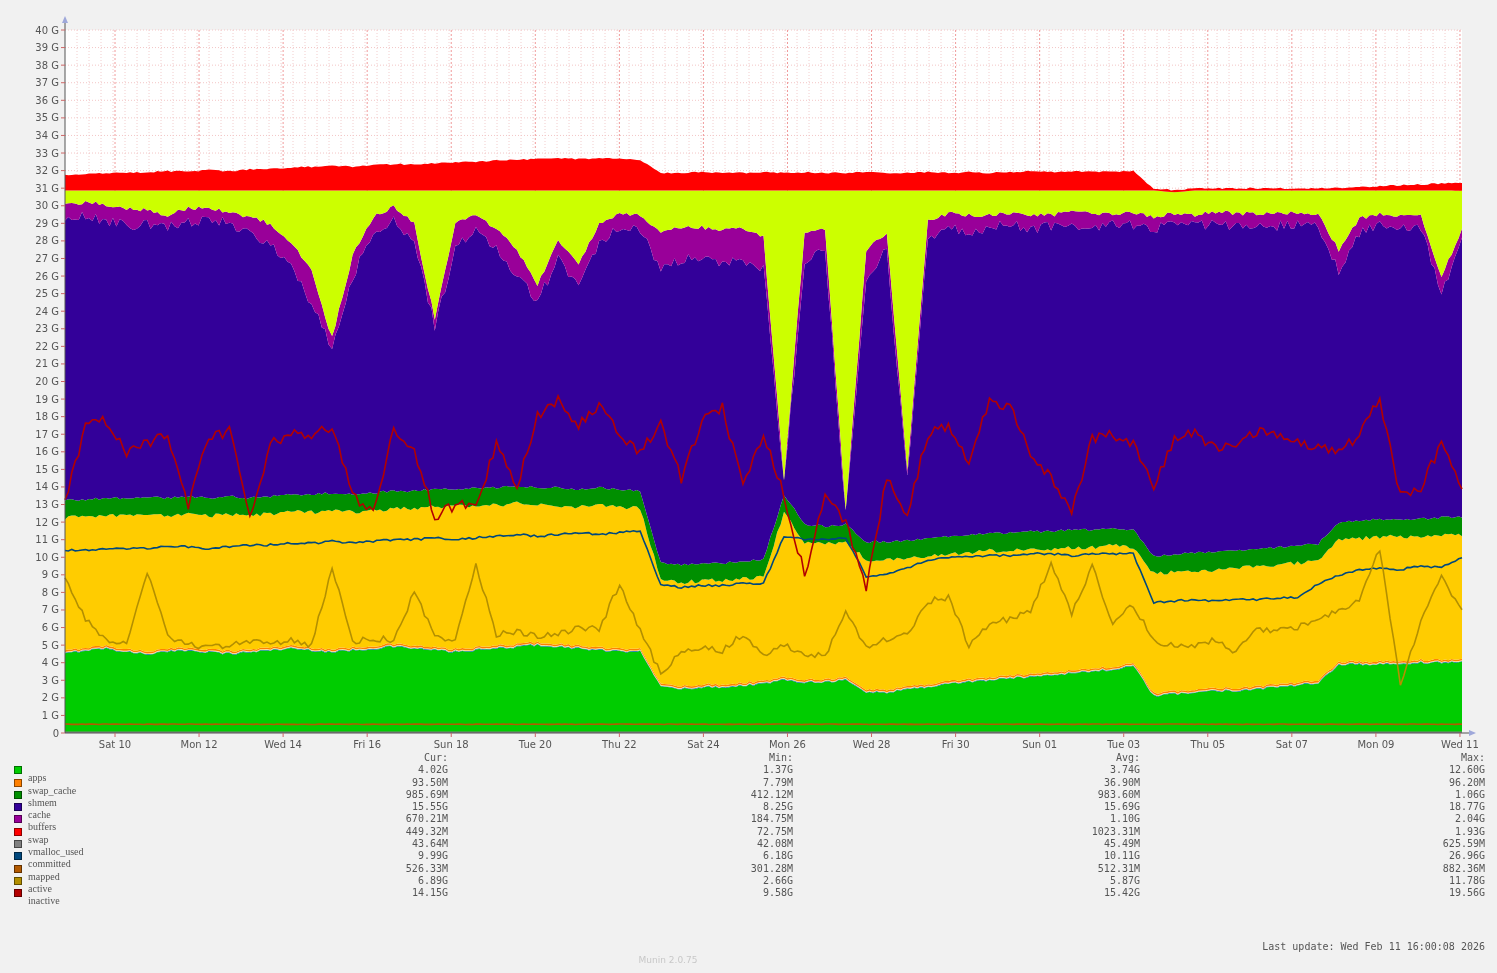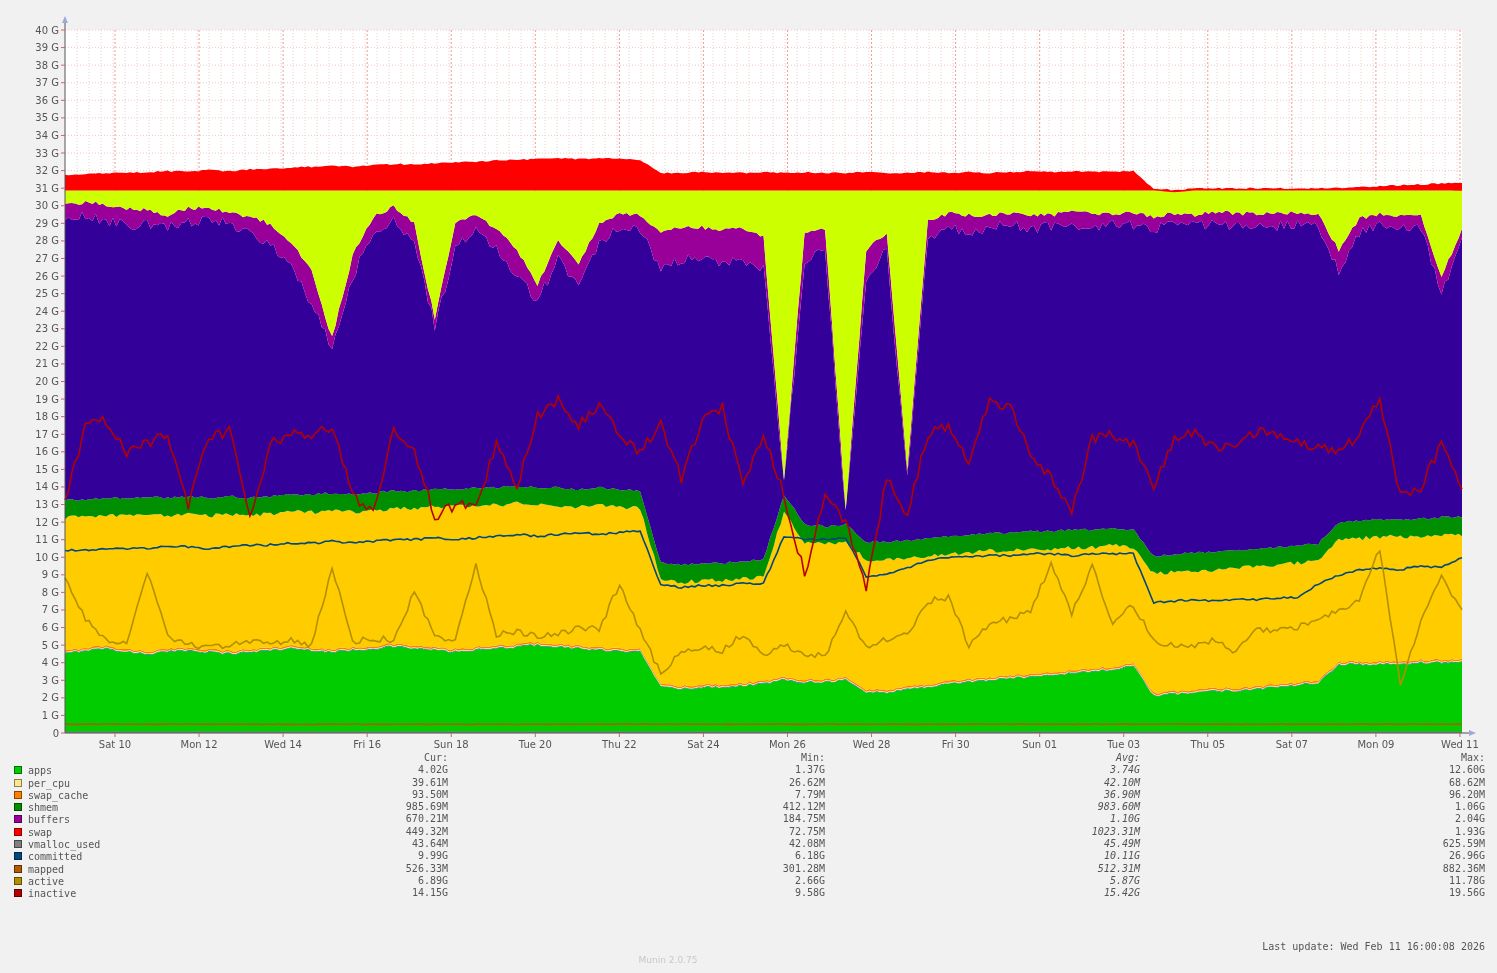--- a/index.html
+++ b/index.html
@@ -10,24 +10,24 @@
   #ylab{position:absolute;left:-29px;top:375px;width:70px;text-align:center;
         transform:rotate(-90deg);font-size:10px;color:#666;}
   #wm{position:absolute;right:3px;top:22px;writing-mode:vertical-rl;
       font-size:7px;letter-spacing:1.5px;color:#d2d2d2;}
   #chart{position:absolute;left:0;top:0;}
   #legend{position:absolute;left:0;top:752px;width:1497px;
           font-family:"DejaVu Sans Mono", monospace;font-size:10px;color:#555;}
   .lrow{position:relative;height:12.3px;line-height:12.3px;}
   .lrow .sw{position:absolute;left:14px;top:2px;width:8px;height:8px;
             border:1px solid rgba(0,0,0,0.45);box-sizing:border-box;}
-  .lrow .nm{position:absolute;left:28px;top:1px;}
+  .lrow .nm{position:absolute;left:28px;top:8px;font-family:Liberation Serif, serif;}
   .lrow .v1{position:absolute;right:1049px;top:0;}
-  .lrow .v2{position:absolute;right:672px;top:0;}
-  .lrow .v3{position:absolute;right:357px;top:0;font-style:italic;}
+  .lrow .v2{position:absolute;right:704px;top:0;}
+  .lrow .v3{position:absolute;right:357px;top:0;}
   .lrow .v4{position:absolute;right:12px;top:0;}
   #lastupd{position:absolute;right:12px;top:941px;
            font-family:"DejaVu Sans Mono", monospace;font-size:10px;color:#555;}
   #footer{position:absolute;left:0;top:955px;width:1336px;text-align:center;
           font-size:9px;color:#c8c8c8;}
 </style>
 </head>
 <body>
 
 <div id="stage">
@@ -355,44 +355,44 @@
       </div>
       <div class="lrow">
         <span class="sw" style="background: rgb(0, 204, 0);"></span>
         <span class="nm">apps</span>
         <span class="v1">4.02G</span>
         <span class="v2">1.37G</span>
         <span class="v3">3.74G</span>
         <span class="v4">12.60G</span>
       </div>
       <div class="lrow">
-        <span class="sw" style="background: rgb(255, 230, 145);"></span>
-        <span class="nm">per_cpu</span>
-        <span class="v1">39.61M</span>
-        <span class="v2">26.62M</span>
-        <span class="v3">42.10M</span>
-        <span class="v4">68.62M</span>
-      </div>
-      <div class="lrow">
         <span class="sw" style="background: rgb(255, 128, 0);"></span>
         <span class="nm">swap_cache</span>
         <span class="v1">93.50M</span>
         <span class="v2">7.79M</span>
         <span class="v3">36.90M</span>
         <span class="v4">96.20M</span>
       </div>
       <div class="lrow">
         <span class="sw" style="background: rgb(0, 143, 0);"></span>
         <span class="nm">shmem</span>
         <span class="v1">985.69M</span>
         <span class="v2">412.12M</span>
         <span class="v3">983.60M</span>
         <span class="v4">1.06G</span>
       </div>
       <div class="lrow">
+        <span class="sw" style="background: rgb(51, 0, 153);"></span>
+        <span class="nm">cache</span>
+        <span class="v1">15.55G</span>
+        <span class="v2">8.25G</span>
+        <span class="v3">15.69G</span>
+        <span class="v4">18.77G</span>
+      </div>
+      <div class="lrow">
         <span class="sw" style="background: rgb(153, 0, 153);"></span>
         <span class="nm">buffers</span>
         <span class="v1">670.21M</span>
         <span class="v2">184.75M</span>
         <span class="v3">1.10G</span>
         <span class="v4">2.04G</span>
       </div>
       <div class="lrow">
         <span class="sw" style="background: rgb(255, 0, 0);"></span>
         <span class="nm">swap</span>

